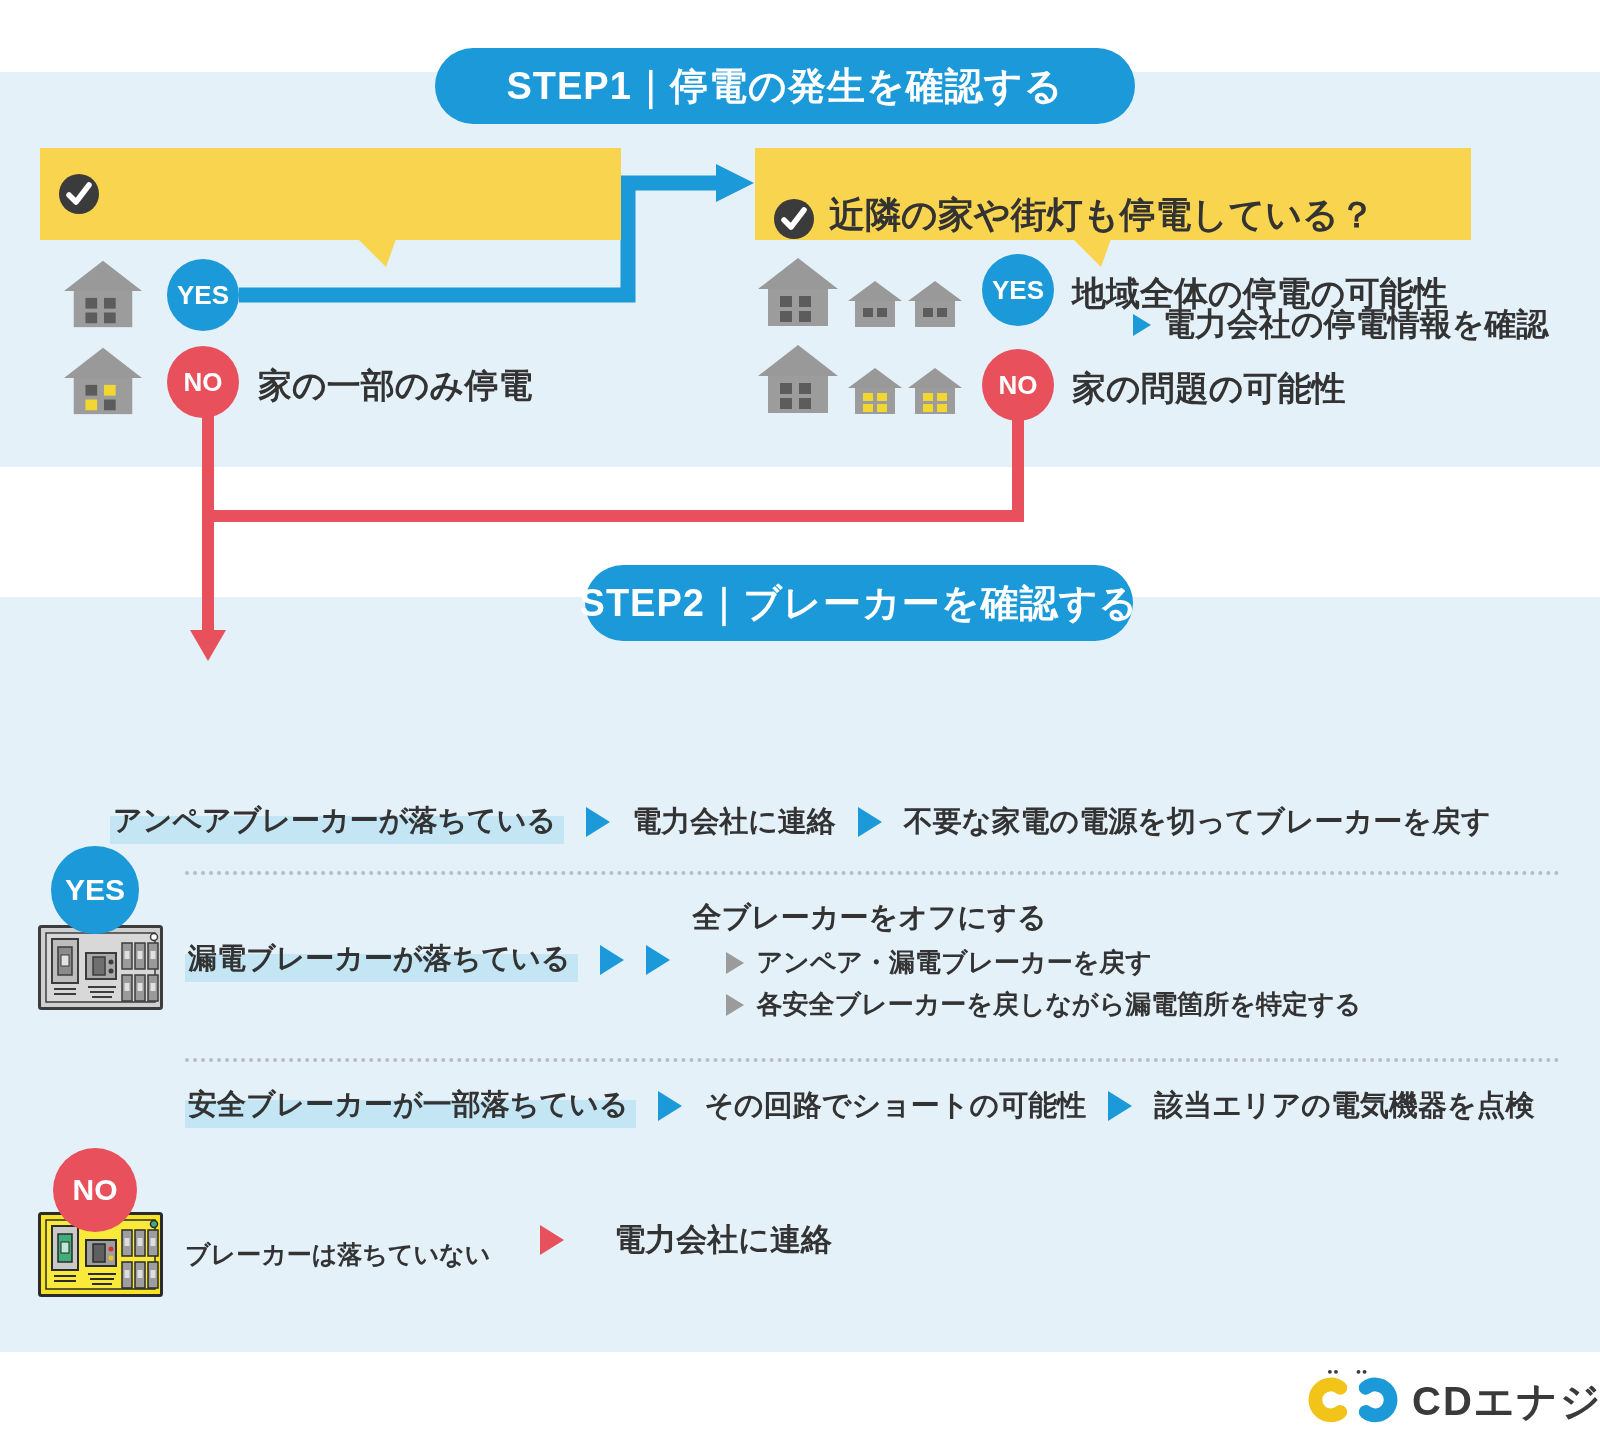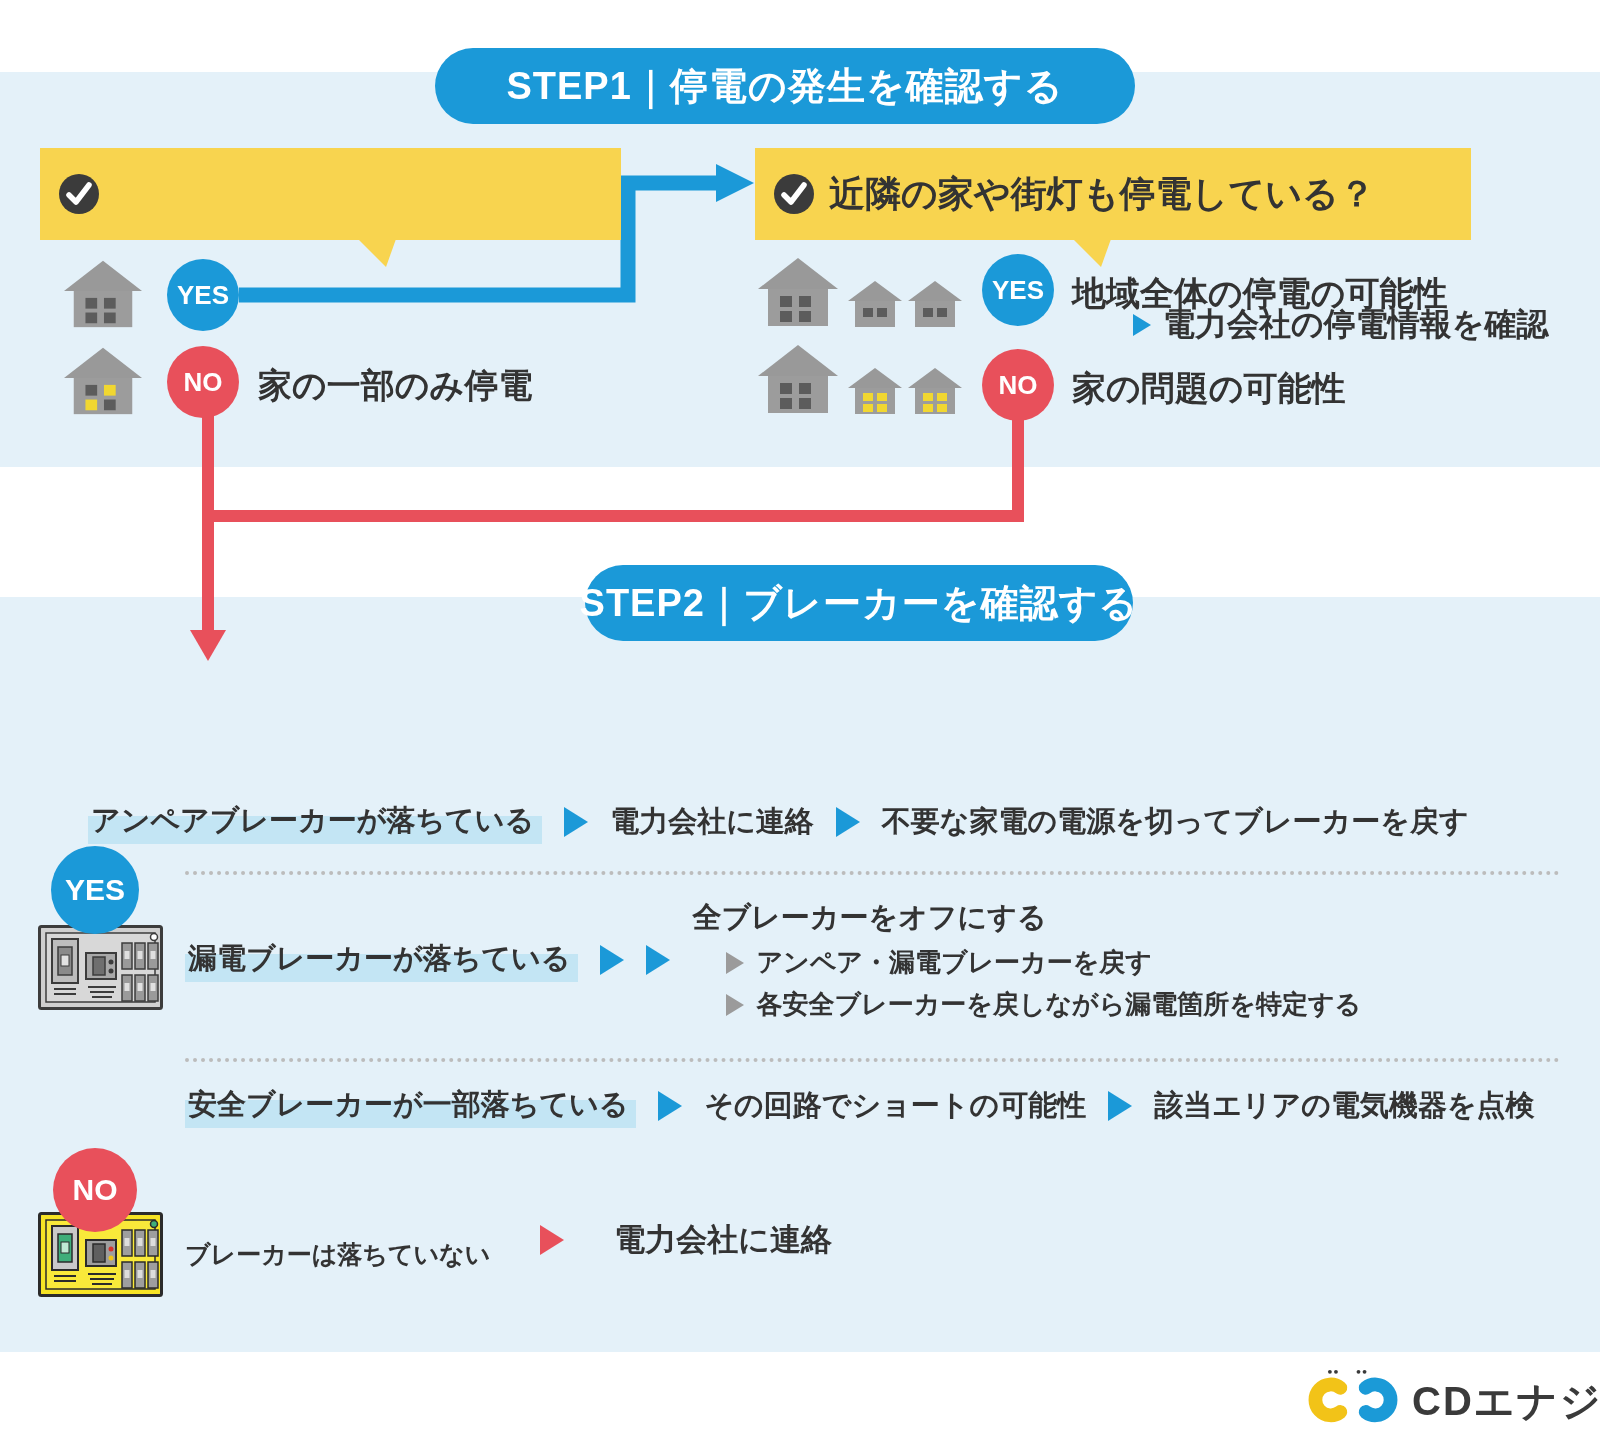--- a/index.html
+++ b/index.html
@@ -65,21 +65,21 @@
   <div class="bubble" style="left:40px;top:148px;width:545px;">
     <svg width="42" height="42" viewBox="0 0 42 42">
       <circle cx="21" cy="21" r="20" fill="#3b3b3b"></circle>
       <path d="M11 22 L18 29 L31 12" fill="none" stroke="#fff" stroke-width="5.5" stroke-linecap="round" stroke-linejoin="round"></path>
     </svg>
     <svg class="tail" width="40" height="28" viewBox="0 0 40 28">
       <polygon points="0,0 38,0 28,28" fill="#f8d44f"></polygon>
     </svg>
   </div>
 
-  <div class="bubble" style="left:755px;top:148px;width:680px;">
+  <div class="bubble" style="left:755px;top:148px;width:680px;align-items:flex-end;">
     <svg width="42" height="42" viewBox="0 0 42 42">
       <circle cx="21" cy="21" r="20" fill="#3b3b3b"></circle>
       <path d="M11 22 L18 29 L31 12" fill="none" stroke="#fff" stroke-width="5.5" stroke-linecap="round" stroke-linejoin="round"></path>
     </svg>
     <span class="q">近隣の家や街灯も停電している？</span>
     <svg class="tail" width="40" height="28" viewBox="0 0 40 28">
       <polygon points="0,0 38,0 28,28" fill="#f8d44f"></polygon>
     </svg>
   </div>
 
@@ -154,21 +154,21 @@
       <rect x="29" y="25" width="10" height="8" fill="#f1d730"></rect>
     <rect x="15" y="36" width="10" height="8" fill="#f1d730"></rect>
       <rect x="29" y="36" width="10" height="8" fill="#f1d730"></rect>
   </svg>
   <div class="circle c-red" style="left:982px;top:349px;width:72px;height:72px;font-size:26px;">NO</div>
   <div class="res" style="left:1072px;top:366px;font-size:34px;">家の問題の可能性</div>
 
   <div class="banner" style="left:585px;top:565px;width:548px;">STEP2｜ブレーカーを確認する</div>
 
 
-  <div class="rowline" style="left:0;top:796px;height:52px;padding-left:88px;gap:22px;">
+  <div class="rowline" style="left:0;top:796px;height:52px;padding-left:110px;gap:22px;">
     <span class="rtext hl">アンペアブレーカーが落ちている</span>
     <span class="tri tri-blue"></span>
     <span class="rtext">電力会社に連絡</span>
     <span class="tri tri-blue"></span>
     <span class="rtext">不要な家電の電源を切ってブレーカーを戻す</span>
   </div>
 
   <div class="dotline" style="top:871px;"></div>
 
   <svg class="abs z2" style="left:38px;top:925px;" width="125" height="85" viewBox="0 0 125 85">

